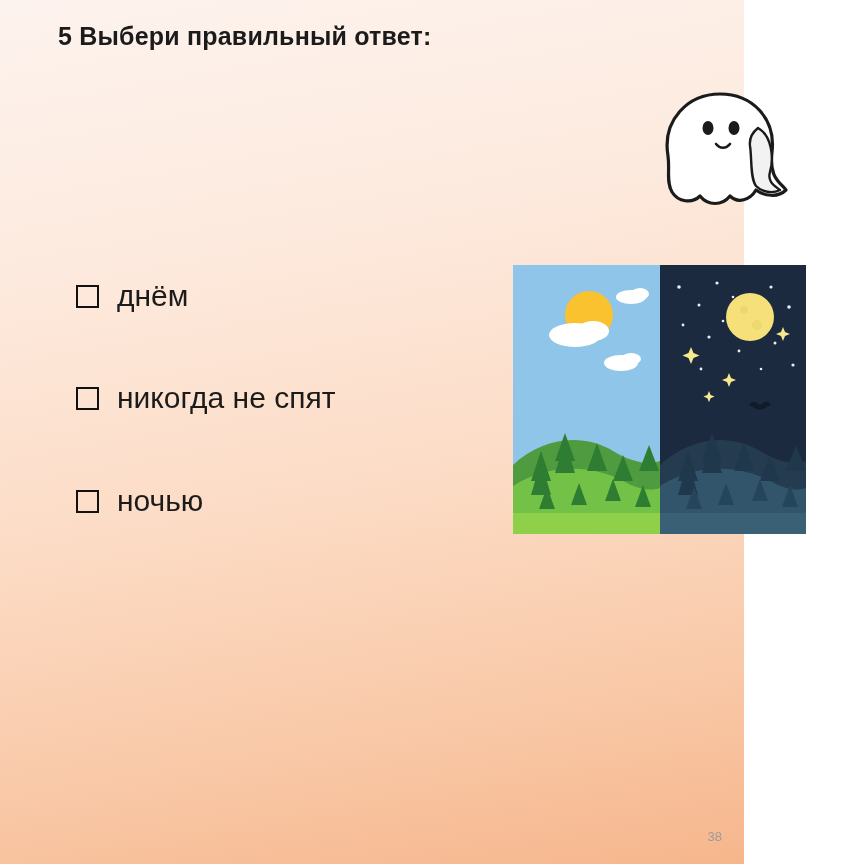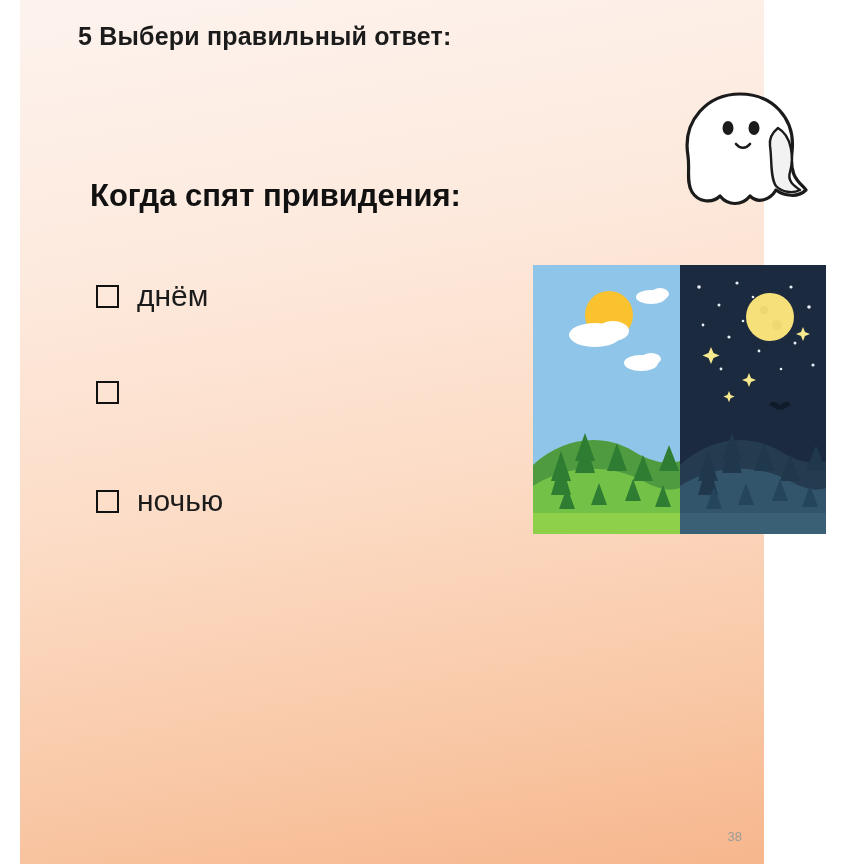--- a/index.html
+++ b/index.html
@@ -8,21 +8,20 @@
   }
   body {
     width: 854px; height: 864px;
     font-family: "Liberation Sans", sans-serif;
     overflow: hidden;
   }
   #slide {
     position: relative;
     width: 744px; height: 864px;
     background: linear-gradient(170deg, #fdf3ee 0%, #fdeade 28%, #fcdcc6 55%, #f9c9a8 80%, #f6b68c 100%);
-    margin-left: 20px;
   }
   #instruction {
     position: absolute;
     left: 58px; top: 22px;
     font-size: 25px;
     font-weight: bold;
     color: #1b1b1b;
     letter-spacing: 0.2px;
     white-space: nowrap;
   }
@@ -80,29 +79,29 @@
     color: #9b9b9b;
   }
 </style>
 </head>
 <body>
 
 <div id="slide">
 
   <div id="instruction">5 Выбери правильный ответ:</div>
 
-  <div id="question">Когда спят привидения:</div>
 
   <div class="option" id="opt0">
     <span class="checkbox"></span>
     <span class="option-label">днём</span>
   </div>
 
   <div class="option" id="opt1">
     <span class="checkbox"></span>
+    <span class="option-label">никогда не спят</span>
   </div>
 
   <div class="option" id="opt2">
     <span class="checkbox"></span>
     <span class="option-label">ночью</span>
   </div>
 
   <div id="ghost">
     <svg width="148" height="126" viewBox="0 0 148 126">
       <path d="M22 70 C16 34 42 8 74 8 C106 8 130 32 126 66 C123 92 134 96 140 104

